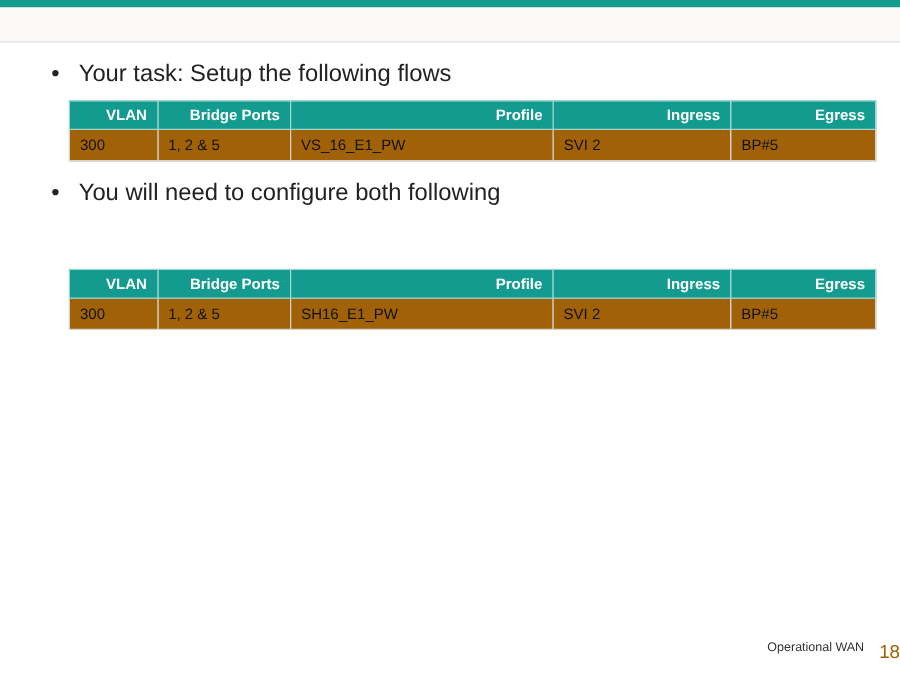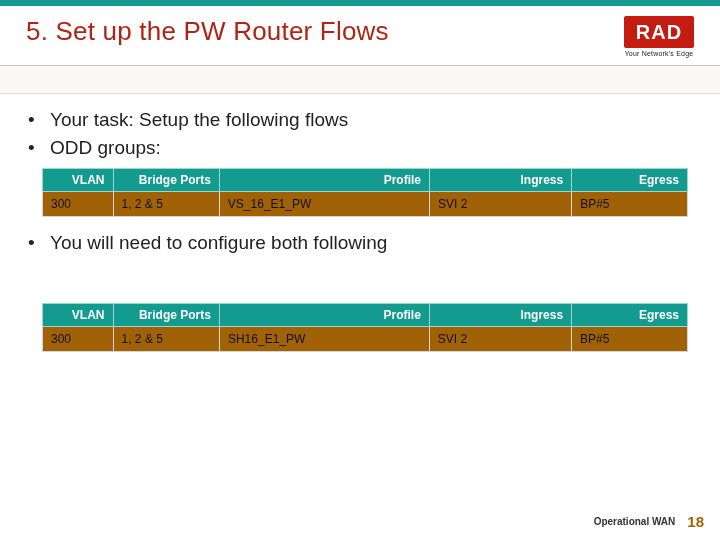--- a/index.html
+++ b/index.html
@@ -16,21 +16,21 @@
   .logo {
     width: 70px; height: 32px; background: #c51c12; border-radius: 2px;
     display: flex; align-items: center; justify-content: center;
     color: #fff; font-weight: 900; font-size: 20px; letter-spacing: 1px;
     font-family: Arial, sans-serif;
   }
   .logo-tag { font-size: 7px; color: #222; margin-top: 2px; letter-spacing: .2px; }
 
   .gap-band { height: 28px; background: #faf9f8; border-bottom: 1px solid #e0e0e0; }
 
-  .content { padding: 12px 30px 0 22px; }
+  .content { padding: 12px 30px 0 35px; }
 
   ul.bullets { list-style: none; margin: 0 0 6px 6px; }
   ul.bullets > li {
     font-size: 19px; color: #222; padding: 3px 0 3px 22px; position: relative;
   }
   ul.bullets > li::before {
     content: "•"; position: absolute; left: 0; top: 3px; color: #222; font-size: 19px;
   }
 
   table.flows {
@@ -46,48 +46,38 @@
   }
   .col1 { width: 72px; }
   .col2 { width: 110px; }
   .col3 { width: 218px; }
   .col4 { width: 148px; }
   .col5 { width: 120px; }
 
   .spacer-mid { height: 36px; }
 
   .footer {
-    position: absolute; bottom: 10px; right: 16px;
-    font-size: 10px; color: #333; display: flex; align-items: center; gap: 12px; font-weight: bold;
+    position: absolute; bottom: 10px; right: 0;
+    font-size: 10px; color: #333; display: flex; gap: 12px;
   }
   .footer .page { font-size: 15px; color: #a16207; }
 </style>
 </head>
 <body>
 
 <div class="slide">
   <div class="topbar"></div>
 
-  <div class="header">
-    <div class="title">5. Set up the PW Router Flows</div>
-    <div class="logo-wrap">
-      <div class="logo">
-          <span>RAD</span>
-        </div>
-      <div class="logo-tag">Your Network's Edge</div>
-    </div>
-  </div>
 
   <div class="gap-band"></div>
 
   <div class="content">
 
     <ul class="bullets">
       <li>Your task: Setup the following flows</li>
-      <li>ODD groups:</li>
     </ul>
 
     <table class="flows">
       <thead>
         <tr>
           <th class="col1">VLAN</th>
           <th class="col2">Bridge Ports</th>
           <th class="col3">Profile</th>
           <th class="col4">Ingress</th>
           <th class="col5">Egress</th>

